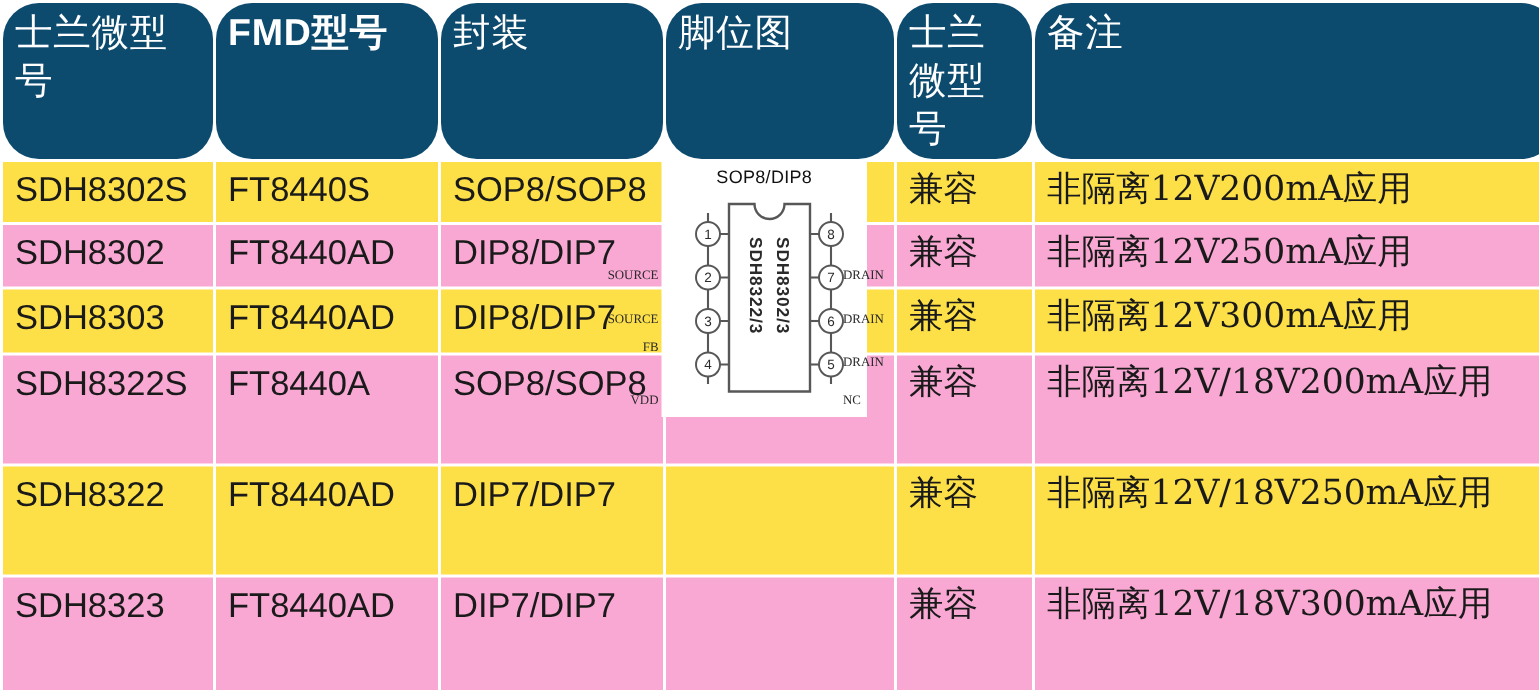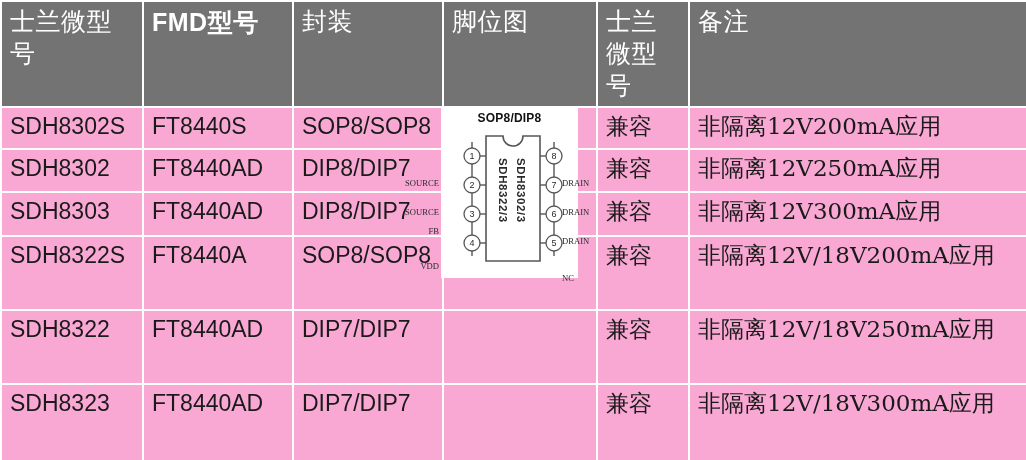--- a/index.html
+++ b/index.html
@@ -28,37 +28,38 @@
   table.spec-table td {
     padding: 4px 8px 4px 8px;
     vertical-align: top;
     border: none;
     font-weight: normal;
     text-align: left;
     line-height: 1.28;
     overflow: hidden;
   }
   thead th {
-    background: #737373;
+    background: #0c4a6e;
     color: #ffffff;
     font-size: 25px;
     font-family: "DejaVu Serif", "Liberation Serif", serif;
     padding-top: 6px;
     letter-spacing: 0.5px;
+    border-radius: 24px;
   }
   thead th.latin-head {
     font-family: "Liberation Sans", "DejaVu Sans", sans-serif;
     font-weight: bold;
   }
   tbody td {
     font-size: 23px;
     color: #1a1a1a;
     font-family: "Liberation Sans", "DejaVu Sans", sans-serif;
   }
-  tbody tr.band-dark td { background: #f9a8d4; }
+  tbody tr.band-dark td { background: #fde047; }
   tbody tr.band-light td { background: #f9a8d4; }
   td.compat {
     font-family: "DejaVu Serif", "Liberation Serif", serif;
     font-size: 23px;
     text-align: center;
     padding-left: 2px;
     padding-right: 2px;
   }
   td.remark {
     font-family: "DejaVu Serif", "Liberation Serif", serif;
@@ -76,21 +77,21 @@
     height: 172px;
     background: #ffffff;
     z-index: 5;
     font-family: "Liberation Sans", "DejaVu Sans", sans-serif;
   }
   #pinout-title {
     position: absolute;
     top: 5px; left: 0; width: 137px;
     text-align: center;
     font-size: 12px;
-    font-weight: bold;
+    font-weight: normal;
     color: #111;
     letter-spacing: 0.2px;
   }
   #pin-svg { position: absolute; left: 0; top: 0; }
   .chip-label {
     position: absolute;
     font-size: 11.5px;
     font-weight: bold;
     color: #2a2a2a;
     writing-mode: vertical-rl;
@@ -237,21 +238,21 @@
     <div class="chip-label" id="chip-label-right">SDH8302/3</div>
 
     <div class="pin-text left" style="left:-44px; top:45px;">SOURCE</div>
     <div class="pin-text left" style="left:-44px; top:74px;">SOURCE</div>
     <div class="pin-text left" style="left:-44px; top:93px;">FB</div>
     <div class="pin-text left" style="left:-44px; top:128px;">VDD</div>
 
     <div class="pin-text right" style="left:121px; top:45px;">DRAIN</div>
     <div class="pin-text right" style="left:121px; top:74px;">DRAIN</div>
     <div class="pin-text right" style="left:121px; top:103px;">DRAIN</div>
-    <div class="pin-text right" style="left:121px; top:140px;">NC</div>
+    <div class="pin-text right" style="left:121px; top:128px;">NC</div>
 
     <div class="pin-num" style="left:24px; top:43px;">1</div>
     <div class="pin-num" style="left:24px; top:72px;">2</div>
     <div class="pin-num" style="left:24px; top:101px;">3</div>
     <div class="pin-num" style="left:24px; top:130px;">4</div>
     <div class="pin-num" style="left:106px; top:43px;">8</div>
     <div class="pin-num" style="left:106px; top:72px;">7</div>
     <div class="pin-num" style="left:106px; top:101px;">6</div>
     <div class="pin-num" style="left:106px; top:130px;">5</div>
 

